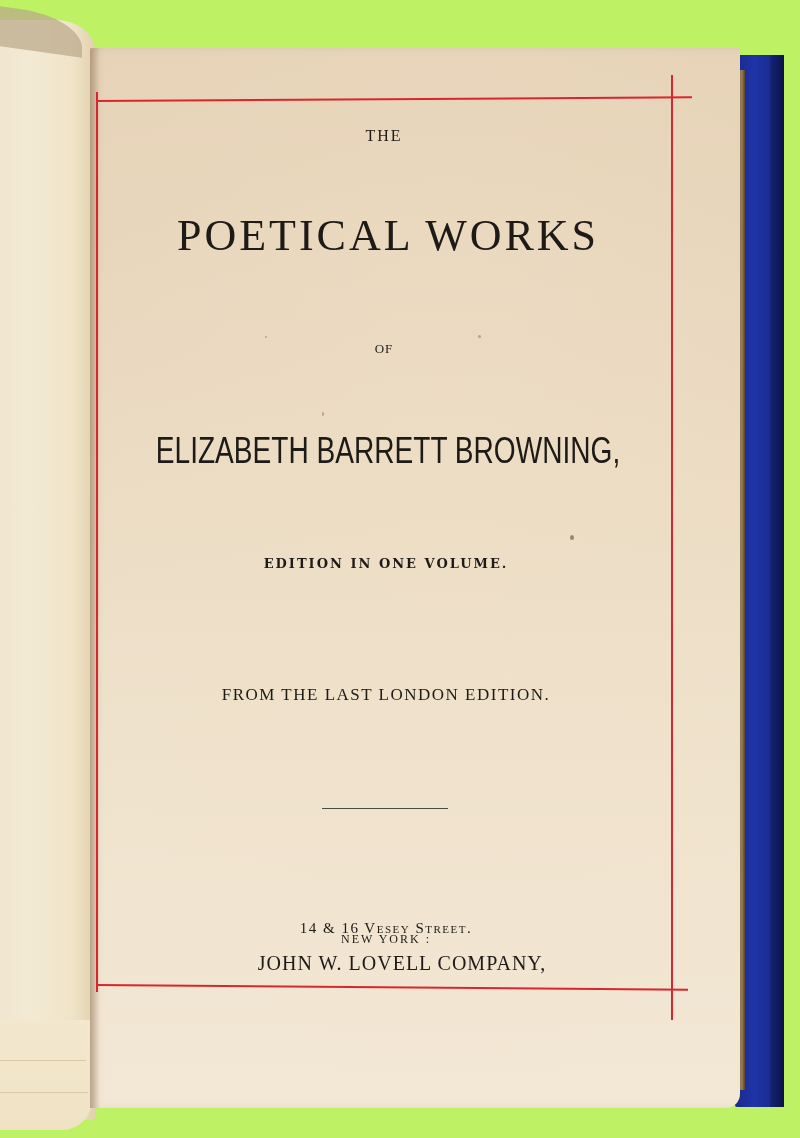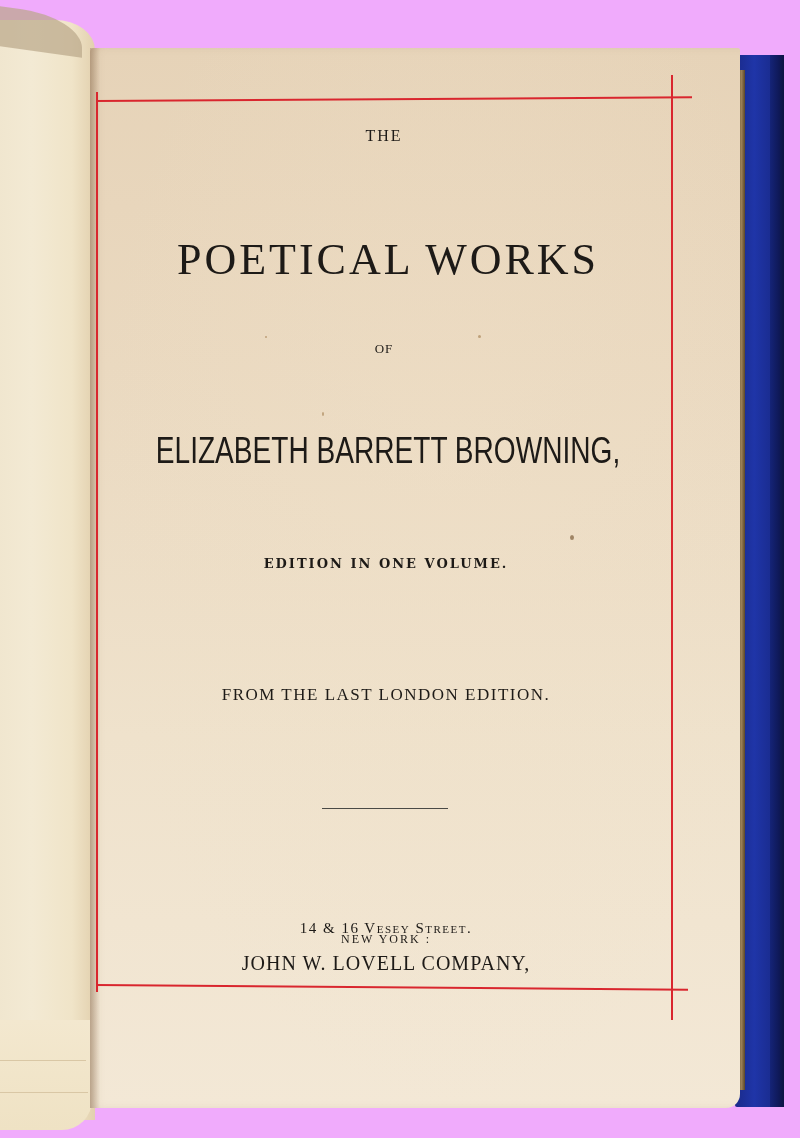--- a/index.html
+++ b/index.html
@@ -7,21 +7,21 @@
       padding: 0;
       width: 800px;
       height: 1138px;
       overflow: hidden;
       background: #050507;
     }
     .scene {
       position: relative;
       width: 800px;
       height: 1138px;
-      background: #f0abfc;
+      background: #bef264;
       overflow: hidden;
     }
     
     .cover {
       position: absolute;
       left: 735px;
       top: 55px;
       width: 48px;
       height: 1052px;
       background: linear-gradient(90deg, #1a2a8a 0%, #1f35a8 40%, #1a2c90 75%, #0c1550 100%);
@@ -137,21 +137,20 @@
       letter-spacing: 2px;
       font-family: "Liberation Serif", serif;
     }
     .t-works {
       top: 210px;
       font-size: 44px;
       letter-spacing: 3px;
       font-family: "Liberation Serif", serif;
       font-weight: normal;
       left: 100px;
-      margin-top: 24px;
     }
     .t-of {
       top: 341px;
       font-size: 13px;
       letter-spacing: 1px;
       font-family: "Liberation Serif", serif;
       text-align: center;
     }
     .t-author {
       top: 430px;
@@ -193,20 +192,21 @@
       letter-spacing: 2px;
       font-family: "Liberation Serif", serif;
       left: 98px;
     }
     .t-publisher {
       top: 952px;
       font-size: 20px;
       letter-spacing: 1px;
       font-family: "Liberation Serif", serif;
       left: 98px;
+      padding-left: 16px;
     }
     .t-address {
       top: 920px;
       font-size: 15px;
       letter-spacing: 1.5px;
       font-family: "Liberation Serif", serif;
       font-variant: small-caps;
       left: 98px;
     }
     

